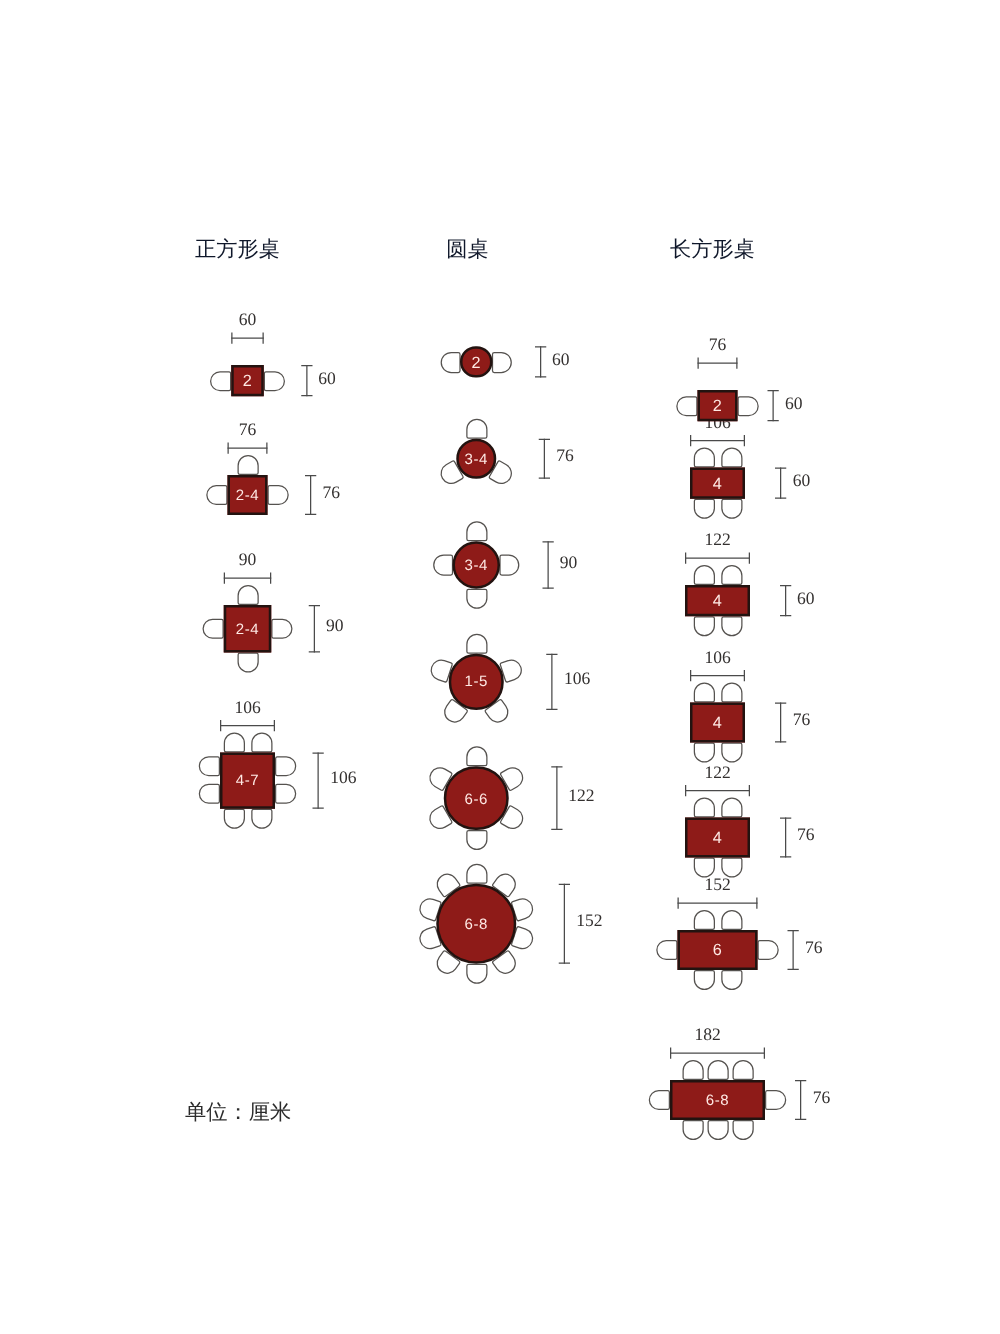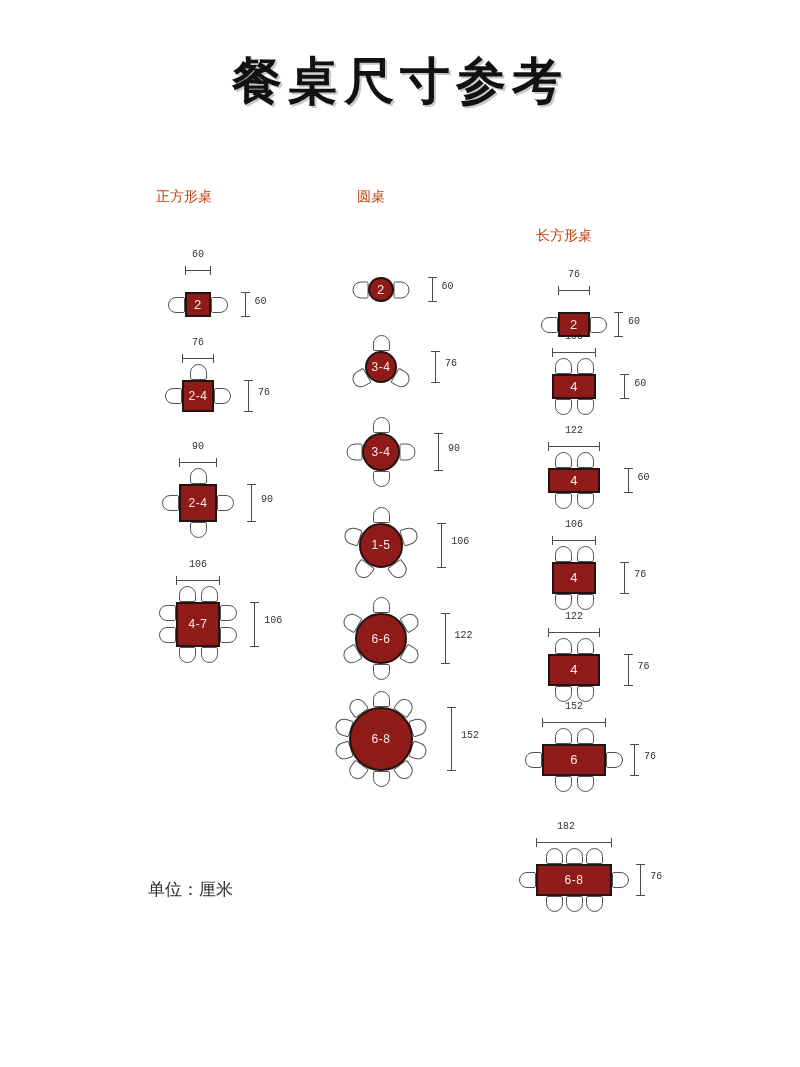--- a/index.html
+++ b/index.html
@@ -25,28 +25,28 @@
     font-weight: bold;
     letter-spacing: 6px;
     color: #111111;
     text-shadow: 2px 2px 0 #c9c9c9;
     font-family: "DejaVu Sans", "Liberation Sans", sans-serif;
   }
 
   
   .col-head {
     position: absolute;
-    font-size: 14px;
-    color: #c2410c;
+    font-size: 17px;
+    color: #0f172a;
     white-space: nowrap;
     font-family: "DejaVu Sans", "Liberation Sans", sans-serif;
   }
   #head-square { top: 188px; left: 156px; }
   #head-round  { top: 188px; left: 357px; }
-  #head-rect   { top: 188px; left: 536px; margin-top: 39px; }
+  #head-rect   { top: 188px; left: 536px; }
 
   
   #footer-unit {
     position: absolute;
     top: 878px; left: 148px;
     font-size: 17px;
     color: #2b2b2b;
     font-family: "DejaVu Sans", "Liberation Sans", sans-serif;
   }
 
@@ -116,34 +116,33 @@
     position: absolute;
     left: -4px;
     width: 9px; height: 1px;
     background: #4a4a4a;
   }
   .dim-v::before { top: 0; }
   .dim-v::after  { bottom: 0; }
 
   .dim-label {
     position: absolute;
-    font-size: 10px;
+    font-size: 14px;
     color: #33302f;
     white-space: nowrap;
-    font-family: Liberation Mono, monospace;
+    font-family: Liberation Serif, serif;
     z-index: 4;
   }
   .dim-label.center { transform: translateX(-50%); }
 </style>
 </head>
 <body>
 
 <div id="page">
 
-  <div id="title">餐桌尺寸参考</div>
 
   <div class="col-head" id="head-square">正方形桌</div>
   <div class="col-head" id="head-round">圆桌</div>
   <div class="col-head" id="head-rect">长方形桌</div>
 
   <div id="diagrams">
       <div class="group" style="left: 140px; top: 248px; width: 150px; height: 115.2px;">
         <div class="chair left" style="left: 28.4px; top: 48.6px; width: 17px; height: 16px;"></div>
         <div class="chair right" style="left: 70.6px; top: 48.6px; width: 17px; height: 16px;"></div>
         <div class="table-shape" style="left: 45.4px; top: 44px; width: 25.2px; height: 25.2px;">

